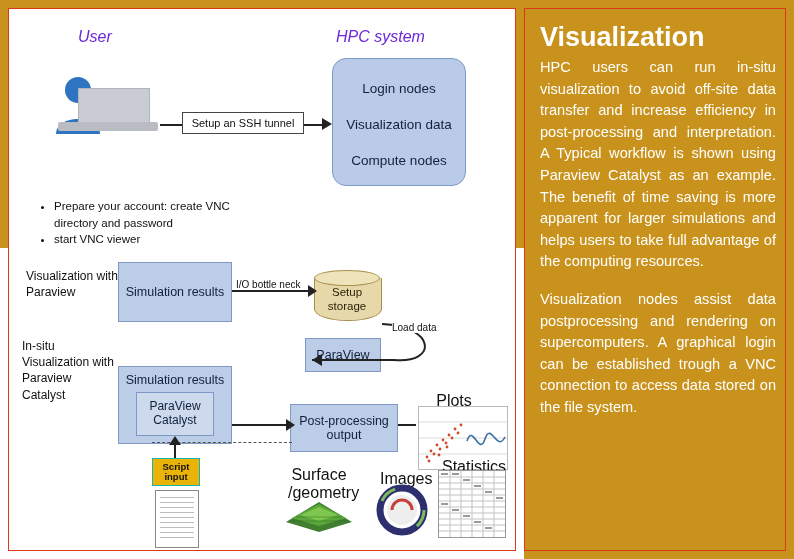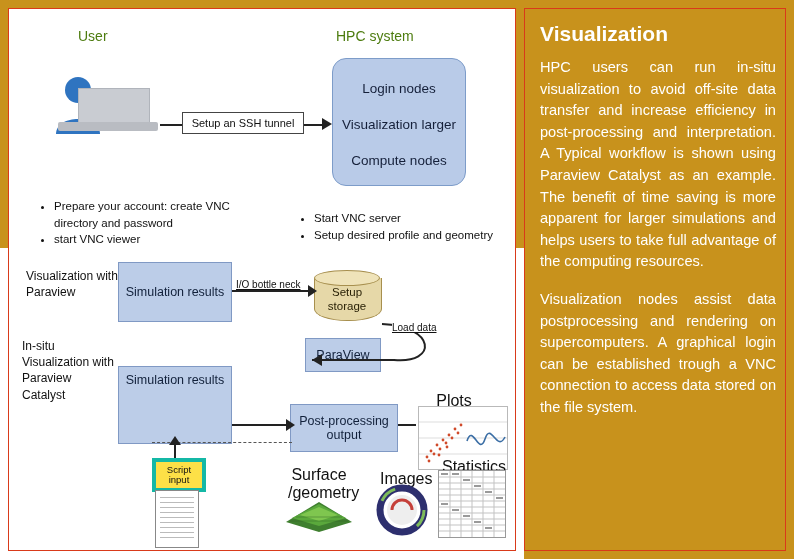--- a/index.html
+++ b/index.html
@@ -12,26 +12,26 @@
   .left-panel{position:absolute;left:8px;top:8px;width:508px;height:543px;border:1.5px solid #d93a1a;box-sizing:border-box;background:#ffffff;}
 
   
   .gold-band{position:absolute;left:0;top:0;width:524px;height:248px;background:#c8921c;}
   .gold-band-inner{position:absolute;left:8px;top:8px;width:508px;height:232px;background:#ffffff;border:1.5px solid #d93a1a;border-bottom:none;box-sizing:border-box;}
 
   
   .right-col{position:absolute;left:524px;top:0;width:270px;height:559px;background:#c8921c;}
   .right-inner{position:absolute;left:524px;top:8px;width:262px;height:543px;border:1.5px solid #d93a1a;box-sizing:border-box;}
 
-  .viz-title{position:absolute;left:540px;top:22px;width:240px;font-size:21px;font-weight:bold;color:#ffffff;}
+  .viz-title{position:absolute;left:540px;top:22px;width:240px;font-size:27px;font-weight:bold;color:#ffffff;}
   .viz-body{position:absolute;left:540px;top:57px;width:236px;color:#ffffff;font-size:14.6px;line-height:1.48;text-align:justify;}
   .viz-body p{margin:0 0 16px 0;}
 
   
-  .hdr{position:absolute;font-size:14px;color:#4d7c0f;}
+  .hdr{position:absolute;font-size:16px;color:#6d28d9;font-style:italic;}
   .hdr.user{left:78px;top:28px;}
   .hdr.hpc{left:336px;top:28px;}
 
   
   .person{position:absolute;left:48px;top:72px;width:110px;height:70px;}
   .laptop-base{position:absolute;left:58px;top:122px;width:100px;height:9px;background:#b9bcc2;border-radius:2px;}
   .laptop-screen{position:absolute;left:78px;top:88px;width:70px;height:36px;background:#c9ccd2;border:1px solid #b0b4bb;}
 
   
   .hpc-box{position:absolute;left:332px;top:58px;width:132px;height:126px;background:#b9cbe8;border:1px solid #7d9cc9;border-radius:14px;}
@@ -64,30 +64,30 @@
   .postproc{left:290px;top:404px;width:106px;height:46px;}
 
   
   .cyl{position:absolute;left:314px;top:270px;width:66px;height:54px;}
   .cyl-body{position:absolute;left:0;top:8px;width:66px;height:42px;background:#e6d8a8;border-left:1px solid #a78f4e;border-right:1px solid #a78f4e;border-bottom:1px solid #a78f4e;border-radius:0 0 33px 33px/0 0 12px 12px;}
   .cyl-top{position:absolute;left:0;top:0;width:66px;height:16px;background:#efe3b9;border:1px solid #a78f4e;border-radius:50%;box-sizing:border-box;}
   .cyl-text{position:absolute;left:0;top:16px;width:66px;text-align:center;font-size:11.5px;color:#2a2207;line-height:1.2;}
 
   .arrow-h{position:absolute;height:2px;background:#222;}
   .arrow-h .ah{position:absolute;right:-9px;top:-5px;width:0;height:0;border-left:9px solid #222;border-top:6px solid transparent;border-bottom:6px solid transparent;}
-  .tag{position:absolute;font-size:10px;color:#111;background:#fff;text-decoration:underline;}
+  .tag{position:absolute;font-size:10px;color:#111;background:#fff;}
 
   .io-arrow{left:232px;top:290px;width:76px;}
   .sim2-arrow{left:232px;top:424px;width:54px;}
 
   
   .loopsvg{position:absolute;left:286px;top:268px;width:200px;height:110px;}
 
   
-  .script-box{position:absolute;left:152px;top:458px;width:46px;height:26px;border:4px solid #14b8a6;background:#fde047;font-size:9.5px;color:#111;display:flex;align-items:center;justify-content:center;line-height:1.05;text-align:center;}
+  .script-box{position:absolute;left:152px;top:458px;width:46px;height:26px;border:1px solid #14b8a6;background:#eab308;font-size:9.5px;color:#111;display:flex;align-items:center;justify-content:center;line-height:1.05;text-align:center;font-weight:bold;}
   .doc{position:absolute;left:155px;top:490px;width:42px;height:56px;background:#fff;border:1px solid #888;}
   .doc .ln{position:absolute;left:4px;width:34px;height:1px;background:#bbb;}
   .script-up{position:absolute;left:174px;top:444px;width:2px;height:14px;background:#222;}
   .script-up .ah{position:absolute;left:-5px;top:-8px;width:0;height:0;border-bottom:9px solid #222;border-left:6px solid transparent;border-right:6px solid transparent;}
   .script-dash{position:absolute;left:152px;top:442px;width:140px;height:2px;border-top:1.5px dashed #555;}
 
   
   .thumb-lbl{position:absolute;font-size:16px;color:#111;text-align:center;line-height:1.15;}
   .surf-lbl{left:288px;top:466px;width:62px;}
   .img-lbl{left:380px;top:470px;width:44px;}
@@ -118,49 +118,44 @@
     <svg width="110" height="70" viewBox="0 0 110 70">
       <circle cx="30" cy="18" r="13" fill="#2f74c0"></circle>
       <path d="M8 62 C8 42 52 42 52 62 Z" fill="#2f74c0"></path>
     </svg>
   </div>
   <div class="laptop-screen"></div>
   <div class="laptop-base"></div>
 
   <div class="hpc-box">
     <div class="hpc-l1">Login nodes</div>
-    <div class="hpc-l2">Visualization larger</div>
+    <div class="hpc-l2">Visualization data</div>
     <div class="hpc-l3">Compute nodes</div>
   </div>
 
   <div class="ssh-line"></div>
   <div class="ssh-head"></div>
   <div class="ssh-label">Setup an SSH tunnel</div>
 
   <div class="bul left">
     <ul>
       <li>Prepare your account: create VNC directory and password</li>
       <li>start VNC viewer</li>
     </ul>
   </div>
-  <div class="bul right">
-    <ul>
-      <li>Start VNC server</li>
-      <li>Setup desired profile and geometry</li>
-    </ul>
-  </div>
 
   <div class="lbl viz-pv">Visualization with Paraview</div>
   <div class="lbl insitu">In-situ Visualization with Paraview Catalyst</div>
 
   <div class="bluebox sim1">Simulation results</div>
 
   <div class="bluebox sim2">
     <span style="position:absolute;top:6px;left:0;width:112px;text-align:center;">Simulation results</span>
   </div>
+  <div class="cat-inner">ParaView Catalyst</div>
 
   <div class="cyl">
     <div class="cyl-body"></div>
     <div class="cyl-top"></div>
     <div class="cyl-text">Setup storage</div>
   </div>
 
   <div class="bluebox paraview">ParaView</div>
   <div class="bluebox postproc">Post-processing output</div>
 

